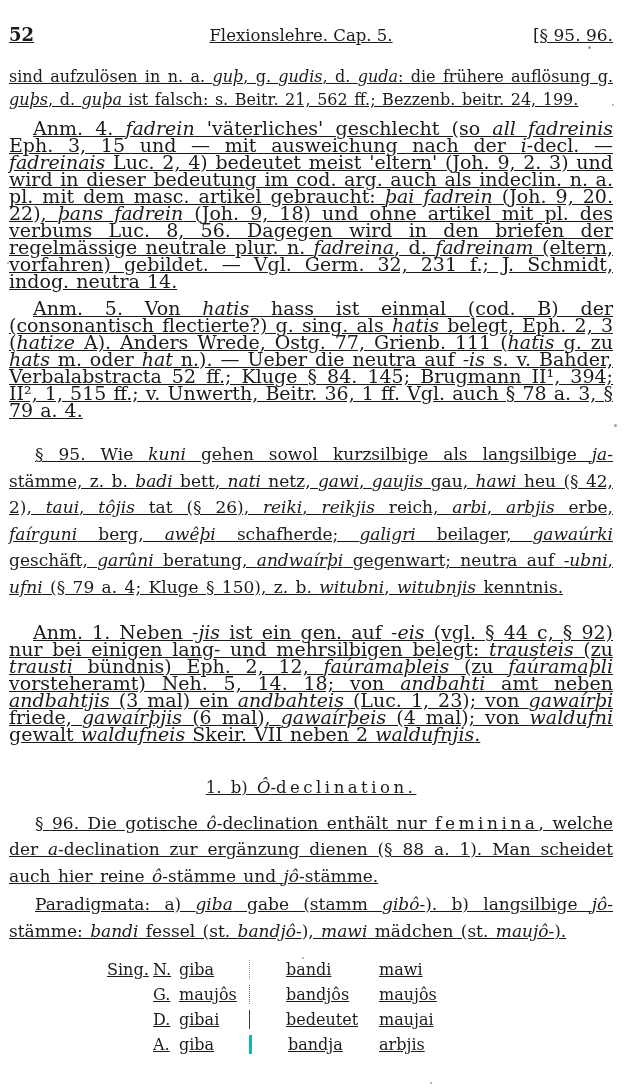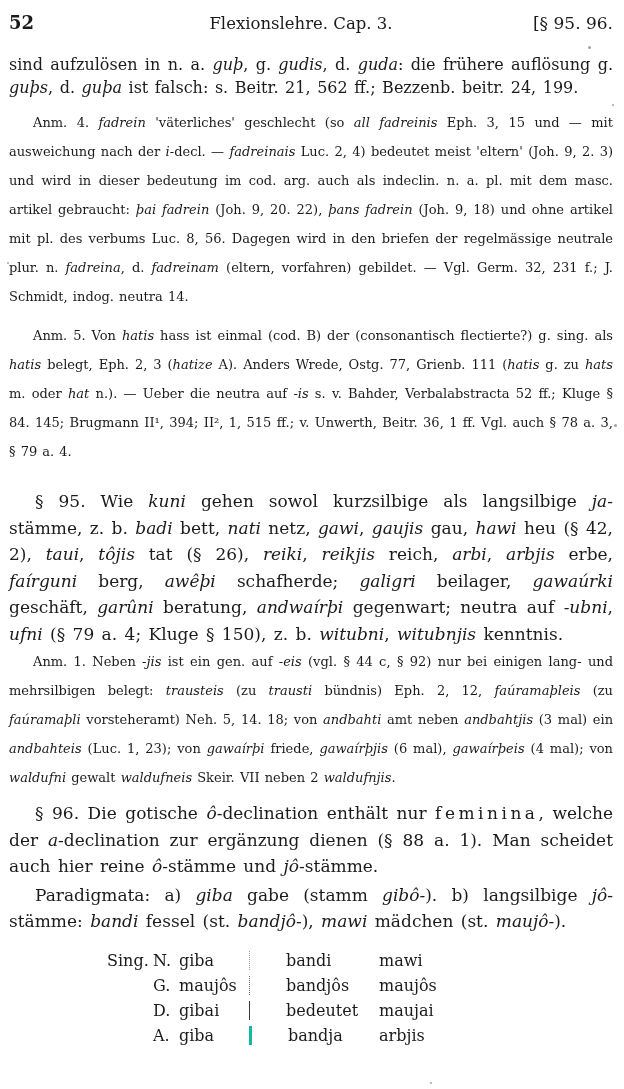--- a/index.html
+++ b/index.html
@@ -2,35 +2,35 @@
 <html><head>
 <meta charset="utf-8">
 <style>
   html,body{margin:0;padding:0;}
   body{
     width:624px;height:1089px;overflow:hidden;
     background:#ffffff;color:#1b1b1b;
     font-family:"DejaVu Serif","Liberation Serif",serif;
     position:relative;
   }
-  .page{padding:12px 11px 0 9px;}
+  .page{padding:24px 11px 0 9px;text-decoration:underline;}
   
   .runhead{display:flex;align-items:baseline;margin-bottom:16px;}
   .pageno{font-size:18px;font-weight:bold;width:90px;}
   .runtitle{flex:1;text-align:center;font-size:16.5px;}
   .secref{width:110px;text-align:right;font-size:17px;}
   
   p{margin:0;text-align:justify;}
   .cont{font-size:16px;line-height:23px;word-spacing:1.5px;margin-bottom:9px;margin-top:20px;}
-  .note{font-size:13px;line-height:29px;word-spacing:1px;text-indent:24px;margin-bottom:10px;}
+  .note{font-size:19px;line-height:17px;word-spacing:1px;text-indent:24px;margin-bottom:10px;}
   .main{font-size:17px;line-height:26.5px;word-spacing:2px;text-indent:26px;}
   .m95{margin-top:22px;}
   .m96{margin-top:8px;}
   .mpara{margin-top:2px;}
-  .n1{margin-bottom:0;}
+  .n1{margin-bottom:0;margin-top:24px;}
   .heading{margin-top:32px;text-align:center;font-size:16.5px;text-indent:0;word-spacing:4px;}
   .seg-i{font-style:italic;}
   .seg-sp{letter-spacing:3.5px;}
   
   .ptable{margin-top:16px;padding-left:98px;font-size:16px;}
   .prow{display:grid;grid-template-columns:46px 26px 70px 130px 90px;height:25px;align-items:baseline;}
   .pprefix{text-align:left;}
   .pcase{text-align:left;}
   .c2{padding-left:36px;}
   .r0 .c2{border-left:1px dotted #9a9a9a;}
@@ -40,34 +40,35 @@
   
   .speck{position:absolute;background:#555;border-radius:50%;opacity:.55;}
 </style>
 </head>
 <body>
 
 <div class="page">
 
   <div class="runhead">
     <span class="pageno">52</span>
-    <span class="runtitle">Flexionslehre.  Cap. 3.</span>
+    <span class="runtitle">Flexionslehre.  Cap. 5.</span>
     <span class="secref">[§ 95. 96.</span>
   </div>
 
   <p class="cont"><span class="seg-n">sind aufzulösen in n. a. </span><span class="seg-i">guþ</span><span class="seg-n">, g. </span><span class="seg-i">gudis</span><span class="seg-n">, d. </span><span class="seg-i">guda</span><span class="seg-n">: die frühere auflösung g. </span><span class="seg-i">guþs</span><span class="seg-n">, d. </span><span class="seg-i">guþa</span><span class="seg-n"> ist falsch: s. Beitr. 21, 562 ff.; Bezzenb. beitr. 24, 199.</span></p>
 
   <p class="note"><span class="seg-n">Anm. 4.  </span><span class="seg-i">fadrein</span><span class="seg-n"> 'väterliches' geschlecht (so </span><span class="seg-i">all fadreinis</span><span class="seg-n"> Eph. 3, 15 und — mit ausweichung nach der </span><span class="seg-i">i</span><span class="seg-n">-decl. — </span><span class="seg-i">fadreinais</span><span class="seg-n"> Luc. 2, 4) bedeutet meist 'eltern' (Joh. 9, 2. 3) und wird in dieser bedeutung im cod. arg. auch als indeclin. n. a. pl. mit dem masc. artikel gebraucht: </span><span class="seg-i">þai fadrein</span><span class="seg-n"> (Joh. 9, 20. 22), </span><span class="seg-i">þans fadrein</span><span class="seg-n"> (Joh. 9, 18) und ohne artikel mit pl. des verbums Luc. 8, 56. Dagegen wird in den briefen der regelmässige neutrale plur. n. </span><span class="seg-i">fadreina</span><span class="seg-n">, d. </span><span class="seg-i">fadreinam</span><span class="seg-n"> (eltern, vorfahren) gebildet. — Vgl. Germ. 32, 231 f.; J. Schmidt, indog. neutra 14.</span></p>
 
   <p class="note"><span class="seg-n">Anm. 5.  Von </span><span class="seg-i">hatis</span><span class="seg-n"> hass ist einmal (cod. B) der (consonantisch flectierte?) g. sing. als </span><span class="seg-i">hatis</span><span class="seg-n"> belegt, Eph. 2, 3 (</span><span class="seg-i">hatize</span><span class="seg-n"> A).  Anders Wrede, Ostg. 77, Grienb. 111 (</span><span class="seg-i">hatis</span><span class="seg-n"> g. zu </span><span class="seg-i">hats</span><span class="seg-n"> m. oder </span><span class="seg-i">hat</span><span class="seg-n"> n.). — Ueber die neutra auf </span><span class="seg-i">-is</span><span class="seg-n"> s. v. Bahder, Verbalabstracta 52 ff.; Kluge § 84. 145; Brugmann II¹, 394; II², 1, 515 ff.; v. Unwerth, Beitr. 36, 1 ff.  Vgl. auch § 78 a. 3, § 79 a. 4.</span></p>
 
   <p class="main m95"><span class="seg-n">§ 95.  Wie </span><span class="seg-i">kuni</span><span class="seg-n"> gehen sowol kurzsilbige als langsilbige </span><span class="seg-i">ja</span><span class="seg-n">-stämme, z. b. </span><span class="seg-i">badi</span><span class="seg-n"> bett, </span><span class="seg-i">nati</span><span class="seg-n"> netz, </span><span class="seg-i">gawi</span><span class="seg-n">, </span><span class="seg-i">gaujis</span><span class="seg-n"> gau, </span><span class="seg-i">hawi</span><span class="seg-n"> heu (§ 42, 2), </span><span class="seg-i">taui</span><span class="seg-n">, </span><span class="seg-i">tôjis</span><span class="seg-n"> tat (§ 26), </span><span class="seg-i">reiki</span><span class="seg-n">, </span><span class="seg-i">reikjis</span><span class="seg-n"> reich, </span><span class="seg-i">arbi</span><span class="seg-n">, </span><span class="seg-i">arbjis</span><span class="seg-n"> erbe, </span><span class="seg-i">faírguni</span><span class="seg-n"> berg, </span><span class="seg-i">awêþi</span><span class="seg-n"> schafherde; </span><span class="seg-i">galigri</span><span class="seg-n"> beilager, </span><span class="seg-i">gawaúrki</span><span class="seg-n"> geschäft, </span><span class="seg-i">garûni</span><span class="seg-n"> beratung, </span><span class="seg-i">andwaírþi</span><span class="seg-n"> gegenwart; neutra auf </span><span class="seg-i">-ubni</span><span class="seg-n">, </span><span class="seg-i">ufni</span><span class="seg-n"> (§ 79 a. 4; Kluge § 150), z. b. </span><span class="seg-i">witubni</span><span class="seg-n">, </span><span class="seg-i">witubnjis</span><span class="seg-n"> kenntnis.</span></p>
 
   <p class="note n1"><span class="seg-n">Anm. 1.  Neben </span><span class="seg-i">-jis</span><span class="seg-n"> ist ein gen. auf </span><span class="seg-i">-eis</span><span class="seg-n"> (vgl. § 44 c, § 92) nur bei einigen lang- und mehrsilbigen belegt: </span><span class="seg-i">trausteis</span><span class="seg-n"> (zu </span><span class="seg-i">trausti</span><span class="seg-n"> bündnis) Eph. 2, 12, </span><span class="seg-i">faúramaþleis</span><span class="seg-n"> (zu </span><span class="seg-i">faúramaþli</span><span class="seg-n"> vorsteheramt) Neh. 5, 14. 18; von </span><span class="seg-i">andbahti</span><span class="seg-n"> amt neben </span><span class="seg-i">andbahtjis</span><span class="seg-n"> (3 mal) ein </span><span class="seg-i">andbahteis</span><span class="seg-n"> (Luc. 1, 23); von </span><span class="seg-i">gawaírþi</span><span class="seg-n"> friede, </span><span class="seg-i">gawaírþjis</span><span class="seg-n"> (6 mal), </span><span class="seg-i">gawaírþeis</span><span class="seg-n"> (4 mal); von </span><span class="seg-i">waldufni</span><span class="seg-n"> gewalt </span><span class="seg-i">waldufneis</span><span class="seg-n"> Skeir. VII neben 2 </span><span class="seg-i">waldufnjis</span><span class="seg-n">.</span></p>
 
+  <p class="main heading"><span class="seg-n">1.  b) </span><span class="seg-i">Ô</span><span class="seg-n">-</span><span class="seg-sp">declination.</span></p>
 
   <p class="main m96"><span class="seg-n">§ 96.  Die gotische </span><span class="seg-i">ô</span><span class="seg-n">-declination enthält nur </span><span class="seg-sp">feminina</span><span class="seg-n">, welche der </span><span class="seg-i">a</span><span class="seg-n">-declination zur ergänzung dienen (§ 88 a. 1).  Man scheidet auch hier reine </span><span class="seg-i">ô</span><span class="seg-n">-stämme und </span><span class="seg-i">jô</span><span class="seg-n">-stämme.</span></p>
 
   <p class="main mpara"><span class="seg-n">Paradigmata: a) </span><span class="seg-i">giba</span><span class="seg-n"> gabe (stamm </span><span class="seg-i">gibô-</span><span class="seg-n">).  b) langsilbige </span><span class="seg-i">jô</span><span class="seg-n">-stämme: </span><span class="seg-i">bandi</span><span class="seg-n"> fessel (st. </span><span class="seg-i">bandjô-</span><span class="seg-n">), </span><span class="seg-i">mawi</span><span class="seg-n"> mädchen (st. </span><span class="seg-i">maujô-</span><span class="seg-n">).</span></p>
 
   <div class="ptable">
     <div class="prow r0">
       <span class="pprefix">Sing.</span>
       <span class="pcase">N.</span>
       <span class="pcol c1">giba</span>

